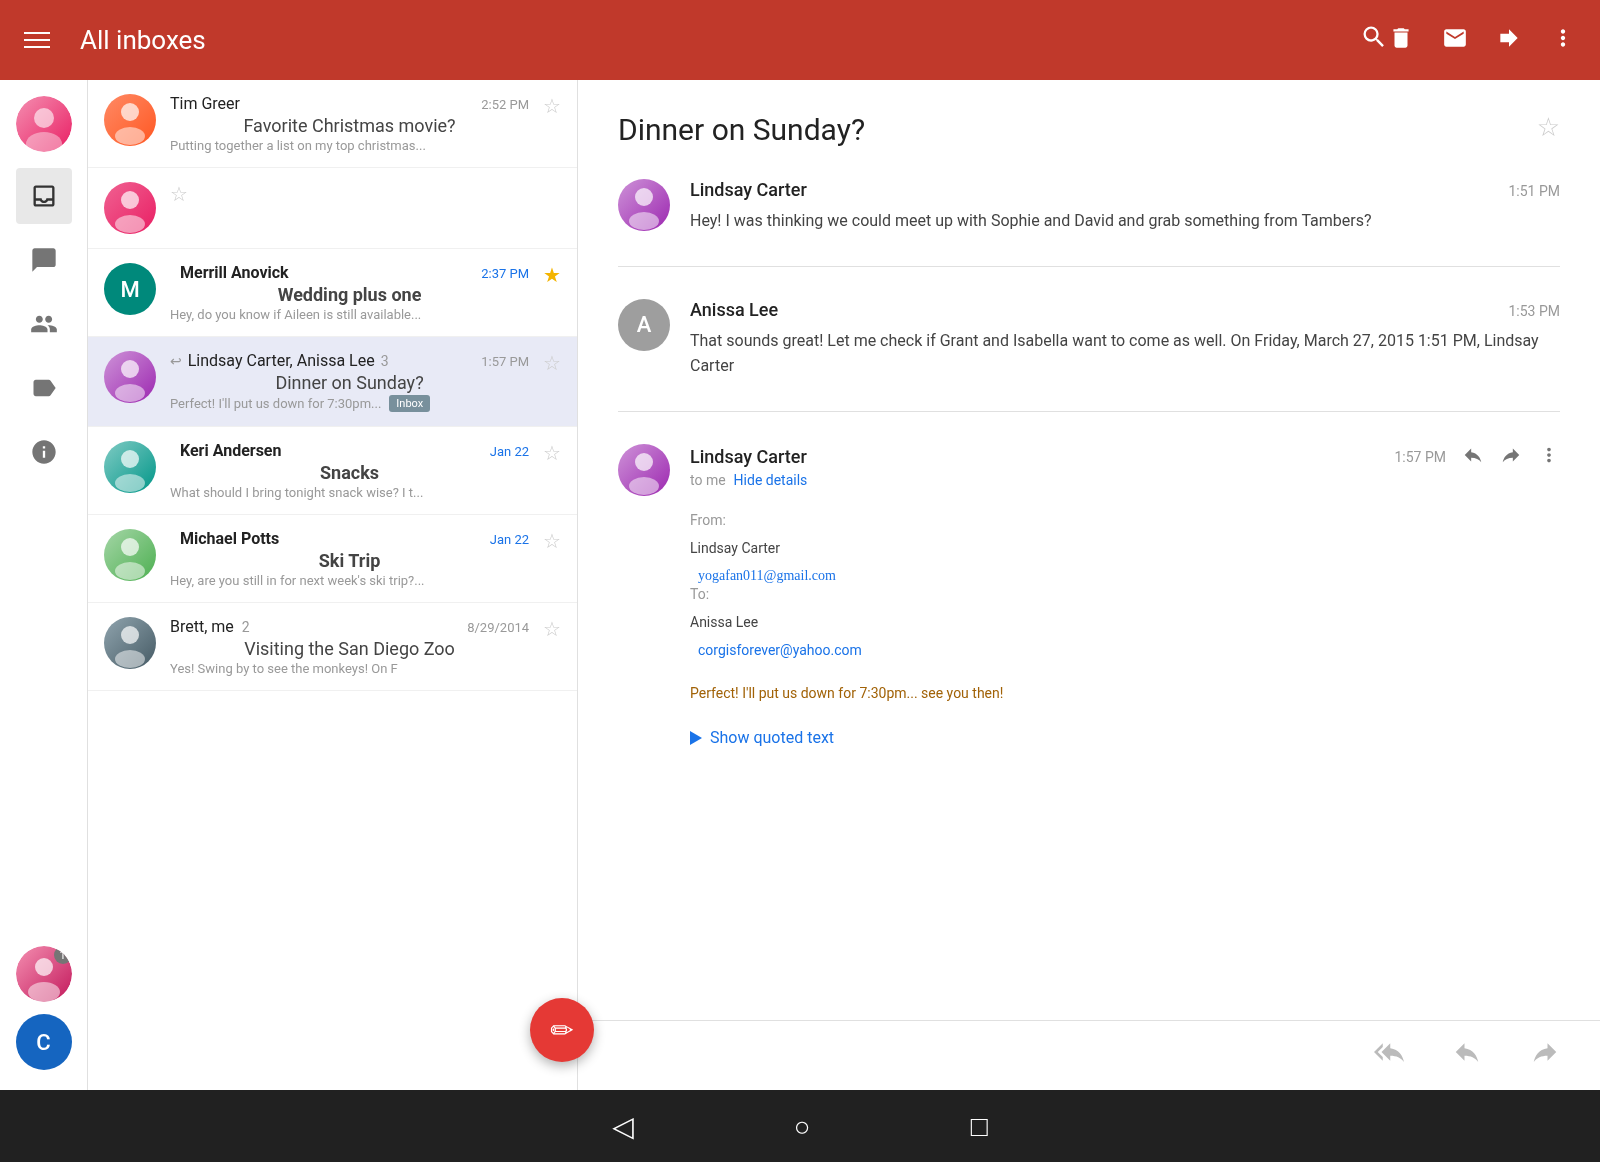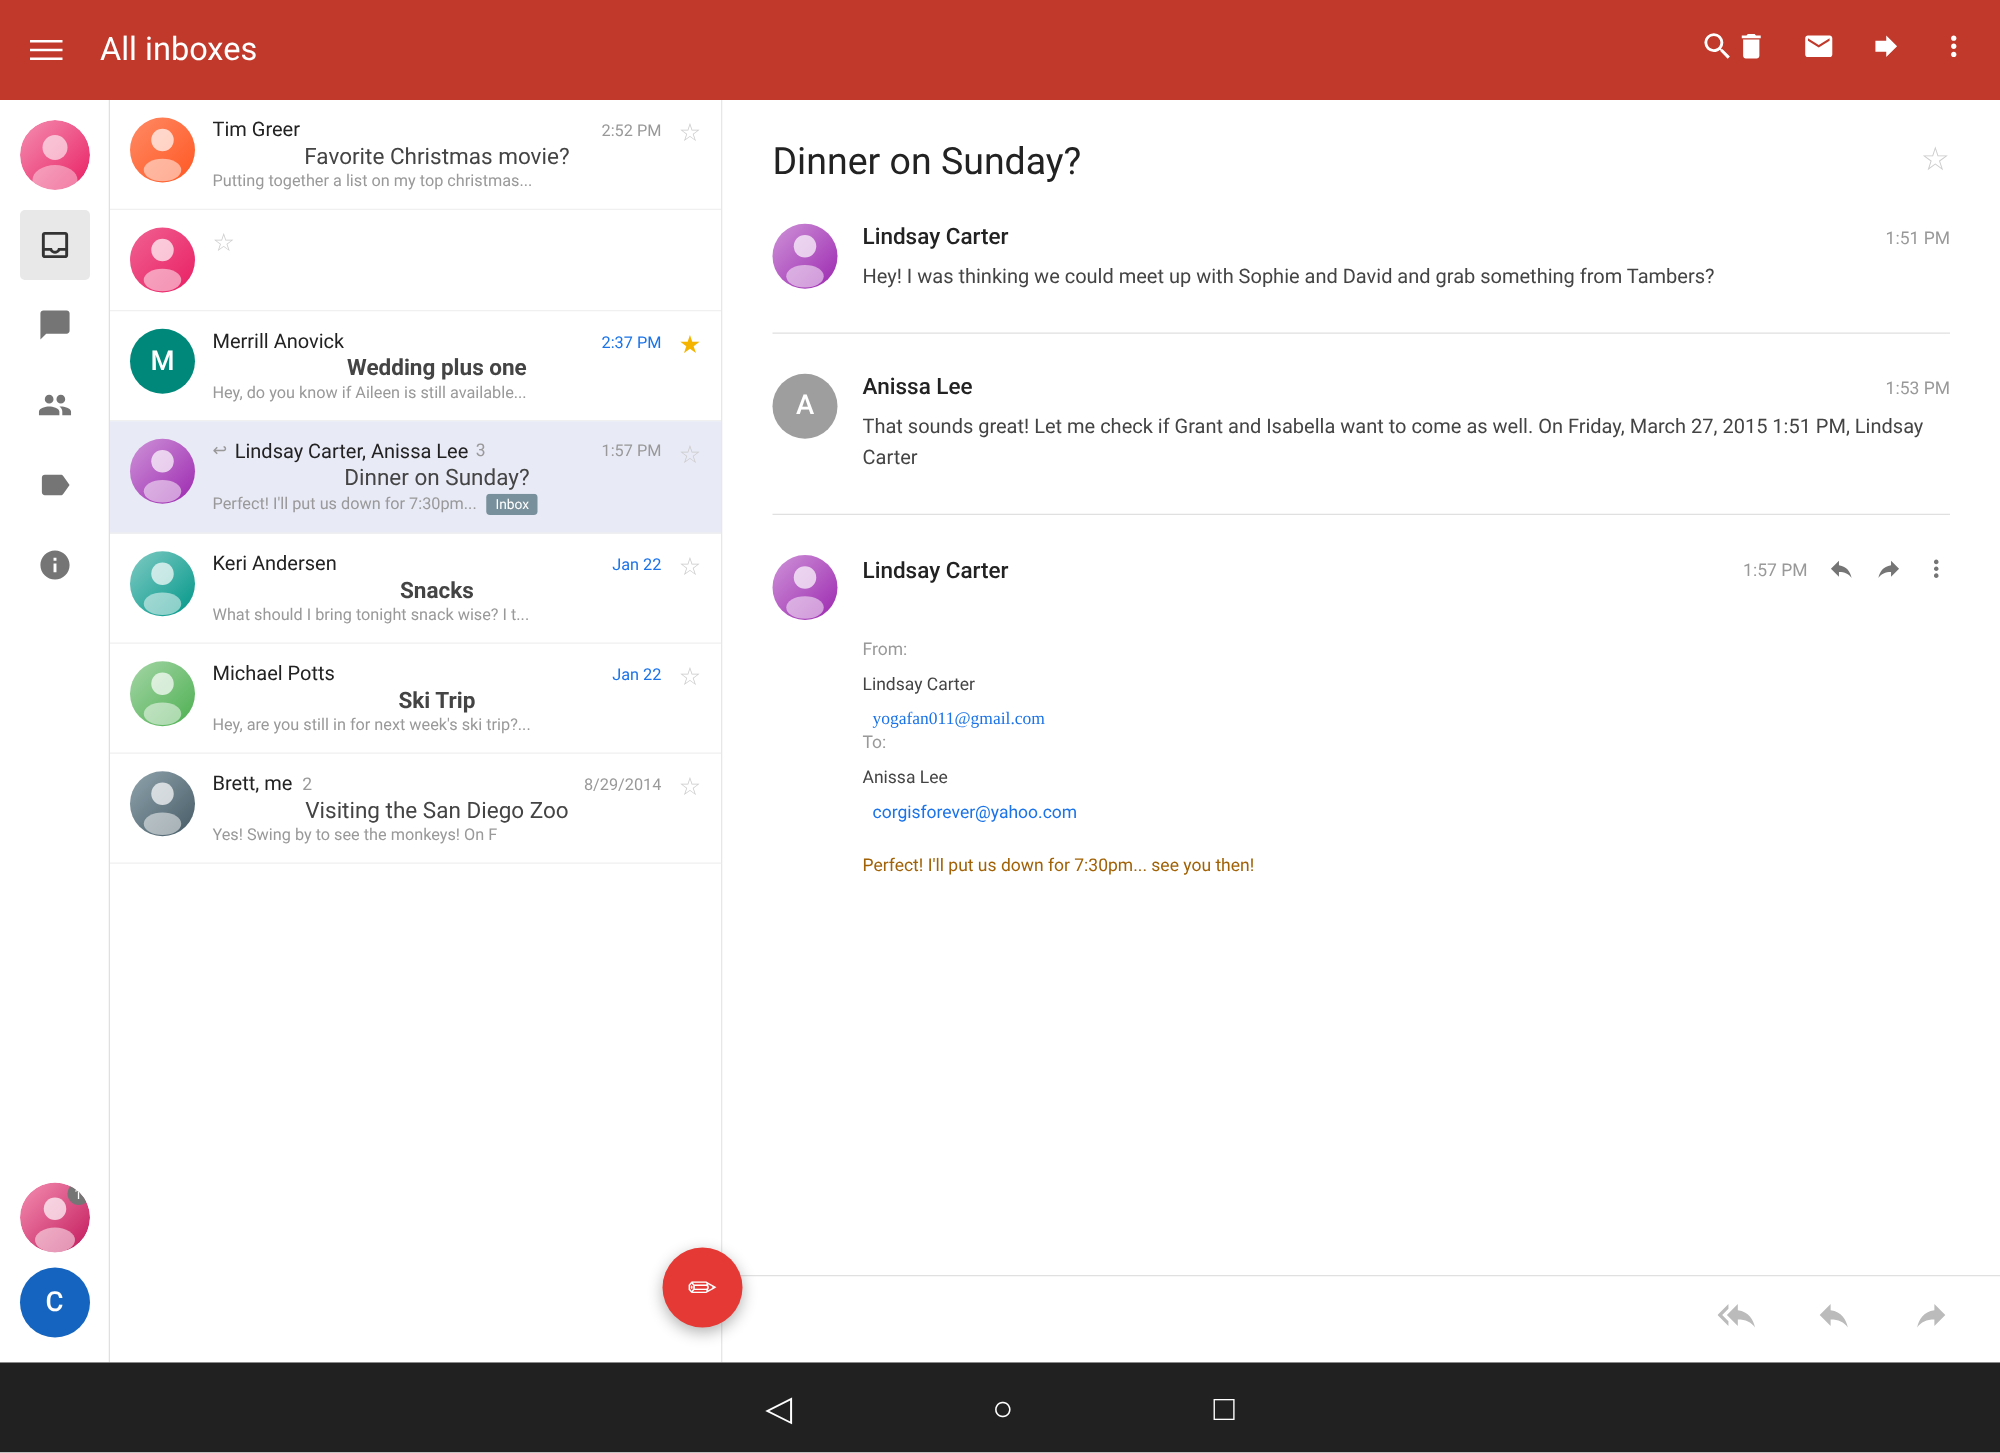--- a/index.html
+++ b/index.html
@@ -92,21 +92,21 @@
     .email-avatar {
       width: 52px; height: 52px; border-radius: 50%; overflow: hidden; flex-shrink: 0;
     }
     .email-avatar.letter {
       display: flex; align-items: center; justify-content: center; font-size: 22px; font-weight: 500; color: white;
     }
     .email-avatar.green { background: #00897b; }
     .email-content { flex: 1; min-width: 0; }
     .email-header { display: flex; justify-content: space-between; align-items: baseline; }
     .email-sender { font-size: 16px; color: #222; white-space: nowrap; overflow: hidden; text-overflow: ellipsis; }
-    .email-sender.bold { font-weight: 400; }
+    .email-sender.bold { font-weight: 700; margin-left: 10px; }
     .email-time { font-size: 13px; color: #999; white-space: nowrap; margin-left: 8px; flex-shrink: 0; }
     .email-time.blue { color: #1a73e8; }
     .email-subject { font-size: 18px; color: #444; margin-top: 2px; white-space: nowrap; overflow: hidden; text-overflow: ellipsis; text-align: center; }
     .email-subject.bold { font-weight: 700; }
     .email-preview { font-size: 13px; color: #999; margin-top: 2px; white-space: nowrap; overflow: hidden; text-overflow: ellipsis; max-width: 320px; }
     .email-actions { display: flex; align-items: center; gap: 6px; flex-shrink: 0; }
     .star-icon { font-size: 20px; cursor: pointer; color: #ccc; }
     .star-icon.filled { color: #f4b400; }
     .inbox-badge { background: #78909c; color: white; font-size: 11px; padding: 2px 7px; border-radius: 3px; }
 
@@ -481,38 +481,46 @@
                       <path d="M14 9V5l7 7-7 7v-4.1c-5 0-8.5 1.6-11 5.1 1-5 4-10 11-11z"></path>
                     </svg>
                 </span>
                 <span style="color:#757575;cursor:pointer;">
                   <svg width="22" height="22" viewBox="0 0 24 24" fill="#757575">
                       <path d="M12 8c1.1 0 2-.9 2-2s-.9-2-2-2-2 .9-2 2 .9 2 2 2zm0 2c-1.1 0-2 .9-2 2s.9 2 2 2 2-.9 2-2-.9-2-2-2zm0 6c-1.1 0-2 .9-2 2s.9 2 2 2 2-.9 2-2-.9-2-2-2z"></path>
                     </svg>
                 </span>
               </div>
             </div>
+            <div style="display:flex;align-items:center;gap:8px;margin-top:2px;">
+              <span style="font-size:14px;color:#999;">to me</span>
+              <span class="hide-details-link">Hide details</span>
+            </div>
           </div>
         </div>
 
         <div class="detail-meta" style="margin-left:72px;margin-top:16px;">
           <div class="detail-meta-row">
             <span class="detail-meta-label">From:</span>
             <span class="detail-meta-value">Lindsay Carter</span>
             <span style="margin-left:8px;font-family:Liberation Serif, serif;" class="detail-meta-link">yogafan011@gmail.com</span>
           </div>
           <div class="detail-meta-row">
             <span class="detail-meta-label">To:</span>
             <span class="detail-meta-value">Anissa Lee</span>
             <span style="margin-left:8px;" class="detail-meta-link">corgisforever@yahoo.com</span>
           </div>
         </div>
 
         <div class="detail-body" style="margin-left:72px;">Perfect! I'll put us down for 7:30pm... see you then!</div>
 
+        <div class="show-quoted" style="margin-left:72px;">
+          <div class="show-quoted-triangle"></div>
+          <span>Show quoted text</span>
+        </div>
 
       </div>
 
     </div>
 
     <div class="bottom-action-icons">
       <span class="bottom-action-icon">
         <svg width="30" height="30" viewBox="0 0 24 24" fill="#bbb">
             <path d="M7 8V5l-7 7 7 7v-3l-4-4 4-4zm6 1V5l-7 7 7 7v-4.1c5 0 8.5 1.6 11 5.1-1-5-4-10-11-11z"></path>
           </svg>

